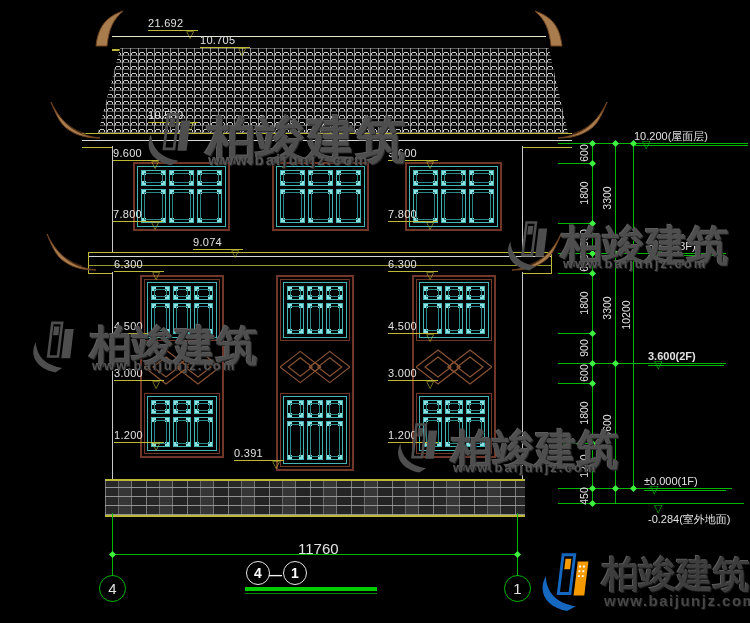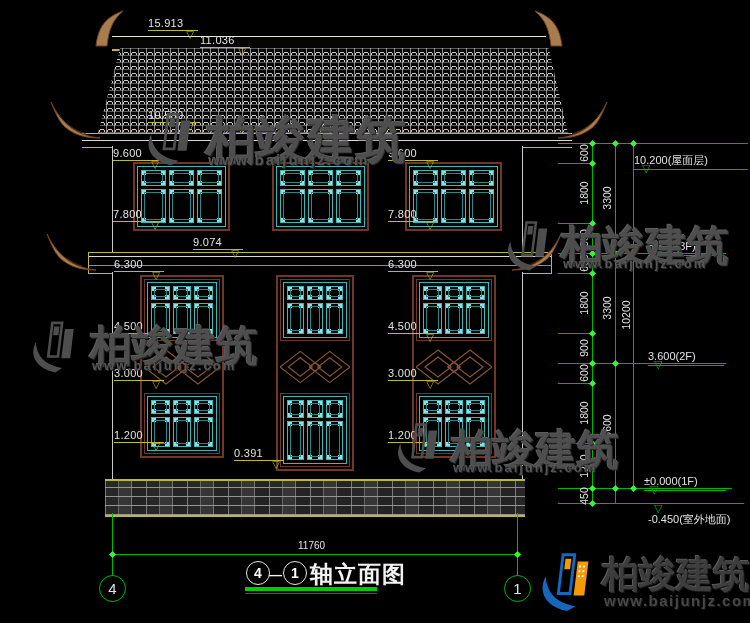--- a/index.html
+++ b/index.html
@@ -54,21 +54,21 @@
   .tickd{width:5px;height:5px;background:var(--tick);transform:rotate(45deg);margin:-2.5px;}
   .vdim{width:40px;height:12px;line-height:12px;text-align:center;transform:rotate(-90deg);
     color:var(--white);font-size:10.5px;}
   .lvl .t{color:var(--white);font-size:11px;line-height:12px;white-space:nowrap;}
   .lvl .u{display:block;height:1px;background:var(--green);margin-top:1px;}
   .lvl .tri{color:var(--green);font-size:11px;line-height:10px;}
   .bubble{box-sizing:border-box;border:1.5px solid var(--green);border-radius:50%;
     color:var(--white);display:flex;align-items:center;justify-content:center;font-size:15px;}
   .tbubble{box-sizing:border-box;border:1.5px solid #e8e8e8;border-radius:50%;
     color:#fff;display:flex;align-items:center;justify-content:center;font-size:14px;font-weight:bold;}
-  .dimtext{color:var(--white);font-size:10px;}
+  .dimtext{color:var(--white);font-size:15px;}
   
   .title-txt{color:#f2f2f2;font-size:23px;font-weight:bold;letter-spacing:1px;}
   .title-bar{background:#00cc00;}
   .title-bar2{background:#008800;}
   
   .wm-t{color:var(--wm);font-weight:bold;white-space:nowrap;
     text-shadow:1px 1px 0 #2b2b2b, -1px -1px 0 #5d5d5d;}
   .wm-u{color:#565656;font-weight:bold;white-space:nowrap;letter-spacing:2px;
     text-shadow:1px 1px 0 #262626;}
   .ft-t{color:#3d3d3d;font-weight:bold;white-space:nowrap;
@@ -241,26 +241,26 @@
           <div class="cell"></div>
           <div class="cell"></div>
           <div class="cell"></div>
         </div>
     </div>
   </div>
 
   <div class="abs stone" style="left:105px;top:479px;width:420px;height:34px;"></div>
 
   <div class="abs elv" style="left:148px;top:18px;">
-      <span class="t">15.913</span>
+      <span class="t">21.692</span>
       <i class="u"></i>
       <i class="tri">▽</i>
     </div>
   <div class="abs elv" style="left:200px;top:35px;">
-      <span class="t">11.036</span>
+      <span class="t">10.705</span>
       <i class="u"></i>
       <i class="tri">▽</i>
     </div>
   <div class="abs elv" style="left:148px;top:110px;">
       <span class="t">10.530</span>
       <i class="u"></i>
       <i class="tri">▽</i>
     </div>
   <div class="abs elv" style="left:113px;top:148px;">
       <span class="t">9.600</span>
@@ -385,51 +385,50 @@
   <div class="abs vdim" style="left:564px;top:407px;">1800</div>
   <div class="abs vdim" style="left:564px;top:460px;">1200</div>
   <div class="abs vdim" style="left:564px;top:490px;">450</div>
 
   <div class="abs vdim" style="left:587px;top:192px;">3300</div>
   <div class="abs vdim" style="left:587px;top:302px;">3300</div>
   <div class="abs vdim" style="left:587px;top:420px;">3600</div>
 
   <div class="abs vdim" style="left:606px;top:309px;">10200</div>
 
-  <div class="abs lvl" style="left:634px;top:126px;width:114px;margin-top:24px;">
+  <div class="abs lvl" style="left:634px;top:126px;width:114px;">
     <span class="t">10.200(屋面层)</span><i class="u"></i><i class="tri abs" style="left:8px;top:13px;">▽</i>
   </div>
   <div class="abs lvl" style="left:648px;top:236px;width:76px;">
     <span class="t">8.627(3F)</span><i class="u"></i><i class="tri abs" style="left:6px;top:13px;">▽</i>
   </div>
-  <div class="abs lvl" style="left:648px;top:346px;width:76px;">
+  <div class="abs lvl" style="left:648px;top:346px;width:76px;font-weight:bold;">
     <span class="t">3.600(2F)</span><i class="u"></i><i class="tri abs" style="left:6px;top:13px;">▽</i>
   </div>
   <div class="abs lvl" style="left:644px;top:471px;width:82px;">
     <span class="t">±0.000(1F)</span><i class="u"></i><i class="tri abs" style="left:6px;top:13px;">▽</i>
   </div>
   <div class="abs lvl" style="left:648px;top:503px;width:104px;">
     <i class="tri abs" style="left:6px;top:0;">▽</i>
-      <span class="t abs" style="left:0;top:10px;">-0.450(室外地面)</span>
+      <span class="t abs" style="left:0;top:10px;">-0.284(室外地面)</span>
   </div>
 
   <div class="abs vline" style="left:112px;top:513px;height:63px;"></div>
   <div class="abs vline" style="left:517px;top:513px;height:63px;"></div>
   <div class="abs hline" style="left:112px;top:554px;width:405px;"></div>
   <div class="abs tickd" style="left:112px;top:554px;"></div>
   <div class="abs tickd" style="left:517px;top:554px;"></div>
   <div class="abs dimtext" style="left:298px;top:540px;">11760</div>
 
   <div class="abs bubble" style="left:99px;top:575px;width:27px;height:27px;">4</div>
   <div class="abs bubble" style="left:504px;top:575px;width:27px;height:27px;">1</div>
 
   <div class="abs tbubble" style="left:246px;top:561px;width:24px;height:24px;">4</div>
   <div class="abs" style="left:269px;top:567px;color:#f2f2f2;font-size:13px;font-weight:bold;">—</div>
   <div class="abs tbubble" style="left:283px;top:561px;width:24px;height:24px;">1</div>
-  <div class="abs title-txt" style="left:310px;top:559px;">轴立面图</div>
   <div class="abs title-bar" style="left:245px;top:587px;width:132px;height:4px;"></div>
   <div class="abs title-bar2" style="left:245px;top:593px;width:132px;height:1px;"></div>
 
   <div class="abs" style="left:142px;top:105px;">
     <svg class="abs" style="left:0;top:0;" width="62" height="64" viewBox="0 0 64 70">
       <path d="M30,66 C10,62 0,48 8,32 C9,48 19,58 38,61 Z" fill="#4e4e4e"></path>
       <g transform="skewX(-7)">
         <rect x="28" y="10" width="11" height="38" fill="none" stroke="#4e4e4e" stroke-width="3"></rect>
         <rect x="43" y="17" width="10" height="33" fill="#4e4e4e"></rect>
         <rect x="30.5" y="14" width="6" height="10" fill="#4e4e4e"></rect>

